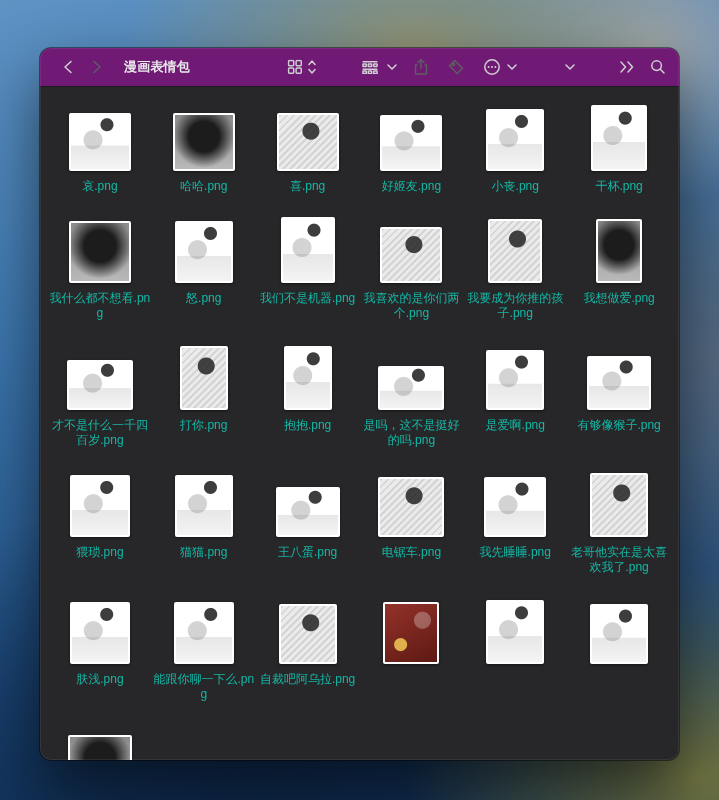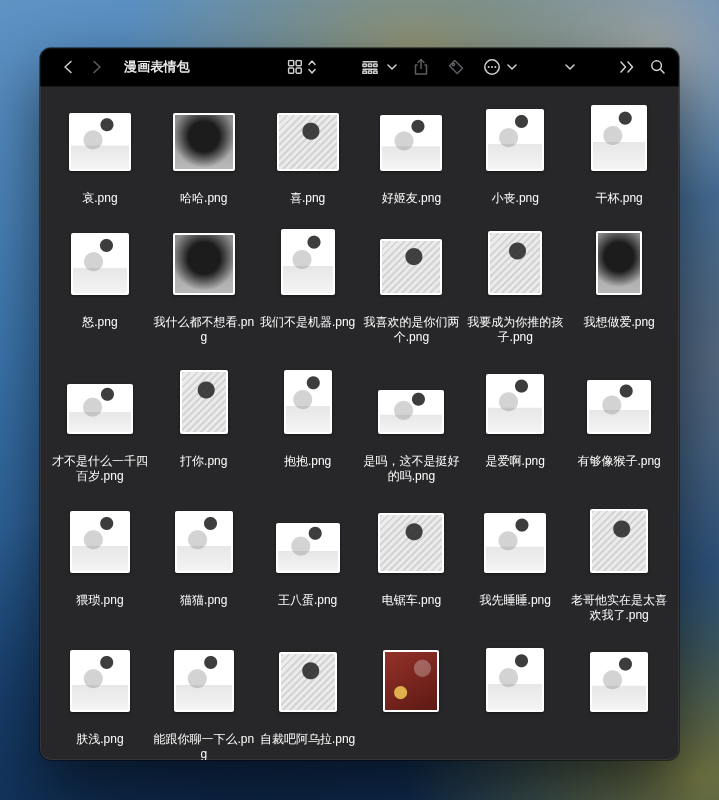--- a/index.html
+++ b/index.html
@@ -15,21 +15,21 @@
       linear-gradient(165deg, #5e93c4 0%, #3b74ab 35%, #1f4d80 70%, #16395f 100%);
   }
   .window{
     position:absolute;left:40px;top:48px;width:639px;height:712px;
     background:#272729;border-radius:11px;overflow:hidden;
     box-shadow:0 28px 60px rgba(0,0,0,.55), 0 0 0 1px rgba(0,0,0,.45);
   }
   .window::after{content:"";position:absolute;inset:0;border-radius:11px;
     box-shadow:inset 0 0 0 1px rgba(255,255,255,.07);pointer-events:none;}
   .toolbar{
-    position:relative;height:38px;background:#000000;
+    position:relative;height:38px;background:#701a75;
     border-bottom:1px solid #1a1a1c;
   }
   .tbtn{position:absolute;top:50%;transform:translate(-50%,-50%);display:flex;align-items:center;justify-content:center;}
   .tbtn svg{display:block;}
   .ic{stroke:#cfcfd2;fill:none;stroke-width:1.5;stroke-linecap:round;stroke-linejoin:round;}
   .ic-dim{stroke:#5d5d62;}
   .fill{fill:#cfcfd2;stroke:none;}
   .win-title{
     position:absolute;left:84px;top:50%;transform:translateY(-50%);
     font-size:13px;font-weight:bold;color:#e9e9eb;letter-spacing:.2px;white-space:nowrap;
@@ -56,21 +56,21 @@
     repeating-linear-gradient(135deg, rgba(150,150,150,.28) 0 2px, rgba(232,232,232,.3) 2px 5px),
     #ececec;}
   .tone-dark{background:
     radial-gradient(circle at 50% 40%, #1c1c1c 0 35%, rgba(28,28,28,0) 72%),
     linear-gradient(180deg,#8a8a8a,#b9b9b9);}
   .tone-red{background:
     radial-gradient(circle at 30% 70%, rgba(242,200,84,.85) 0 6px, rgba(242,200,84,0) 7px),
     radial-gradient(circle at 72% 28%, rgba(255,255,255,.28) 0 8px, rgba(255,255,255,0) 9px),
     linear-gradient(150deg,#93322a,#5e1913);}
   .file-label{
-    margin-top:20px;font-size:12px;line-height:15px;color:#ffffff;
+    margin-top:8px;font-size:12px;line-height:15px;color:#14b8a6;
     text-align:center;max-width:102px;word-break:break-all;
   }
 </style>
 </head>
 <body>
 
 <div class="window">
 
   <div class="toolbar">
 
@@ -223,38 +223,38 @@
       <div class="thumb" style="width: 56px; height: 66px;">
         <div class="art tone-light"></div>
       </div>
     </div>
     <figcaption class="file-label">干杯.png</figcaption>
   </figure>
 
 
   <figure class="file-item" style="margin:0">
     <div class="thumb-area">
-      <div class="thumb" style="width: 58px; height: 62px;">
-        <div class="art tone-light"></div>
-      </div>
-    </div>
-    <figcaption class="file-label">怒.png</figcaption>
-  </figure>
-
-  <figure class="file-item" style="margin:0">
-    <div class="thumb-area">
       <div class="thumb" style="width: 62px; height: 62px;">
         <div class="art tone-dark"></div>
       </div>
     </div>
     <figcaption class="file-label">我什么都不想看.png</figcaption>
   </figure>
 
   <figure class="file-item" style="margin:0">
     <div class="thumb-area">
+      <div class="thumb" style="width: 58px; height: 62px;">
+        <div class="art tone-light"></div>
+      </div>
+    </div>
+    <figcaption class="file-label">怒.png</figcaption>
+  </figure>
+
+  <figure class="file-item" style="margin:0">
+    <div class="thumb-area">
       <div class="thumb" style="width: 54px; height: 66px;">
         <div class="art tone-light"></div>
       </div>
     </div>
     <figcaption class="file-label">我们不是机器.png</figcaption>
   </figure>
 
 
   <figure class="file-item" style="margin:0">
     <div class="thumb-area">

